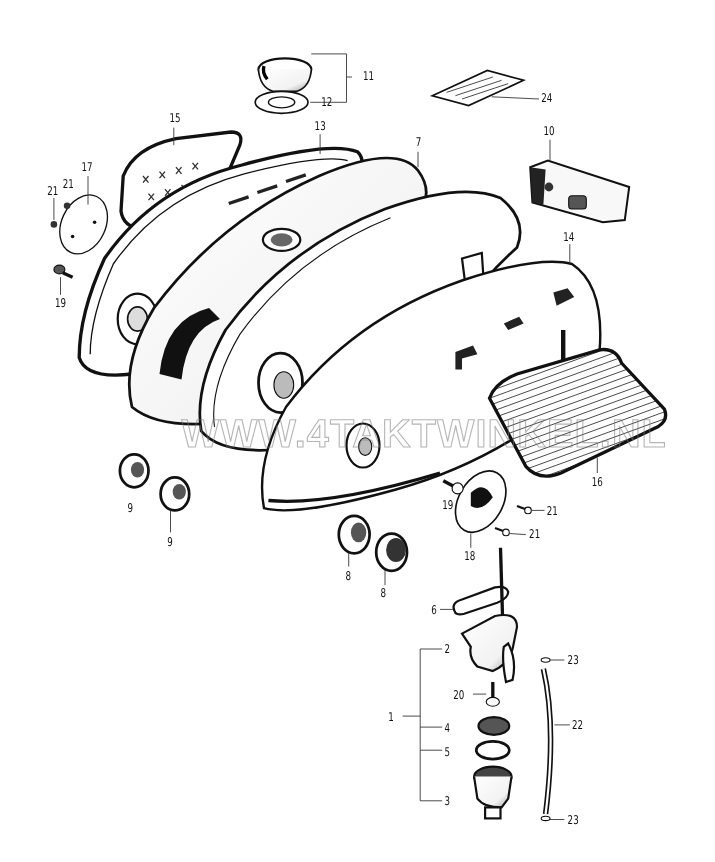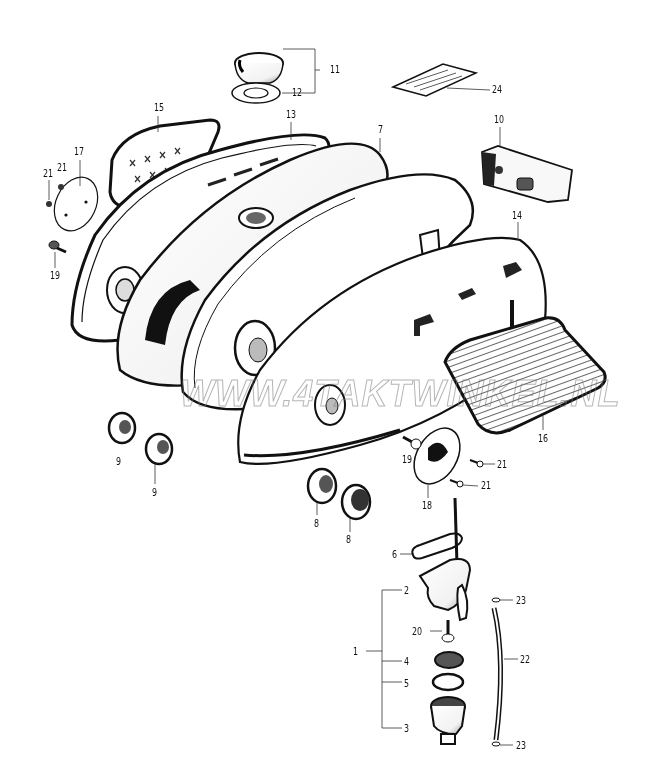--- a/index.html
+++ b/index.html
@@ -2,23 +2,23 @@
 <html><head>
   <meta charset="utf-8">
   <style>
     html, body { margin: 0; padding: 0; background: #ffffff; }
     body { width: 650px; height: 784px; position: relative; overflow: hidden;
            font-family: "Liberation Sans", sans-serif; }
     #canvas { position: absolute; left: 0; top: 0; width: 650px; height: 784px; }
     .lbl { position: absolute; font-family: "DejaVu Sans Condensed", "DejaVu Sans", sans-serif;
            font-size: 11px; color: #111; transform: scaleX(0.8); transform-origin: left top;
            line-height: 1; white-space: nowrap; }
-    .wm { position: absolute; left: 180px; top: 373px; font-family: "Liberation Sans", sans-serif;
+    .wm { position: absolute; left: 165px; top: 373px; font-family: "Liberation Sans", sans-serif;
           font-size: 36px; font-weight: bold; letter-spacing: 1px; color: transparent;
-          -webkit-text-stroke: 1px rgba(120,120,120,0.55); white-space: nowrap; font-style: italic; }
+          -webkit-text-stroke: 1px rgba(120,120,120,0.55); white-space: nowrap; }
   </style>
 </head>
 <body>
 
 <svg id="canvas" viewBox="0 0 650 784" xmlns="http://www.w3.org/2000/svg">
   <defs>
     <linearGradient id="shade" x1="0" y1="0" x2="1" y2="1">
       <stop offset="0" stop-color="#ffffff"></stop>
       <stop offset="0.7" stop-color="#f2f2f2"></stop>
       <stop offset="1" stop-color="#9a9a9a"></stop>

